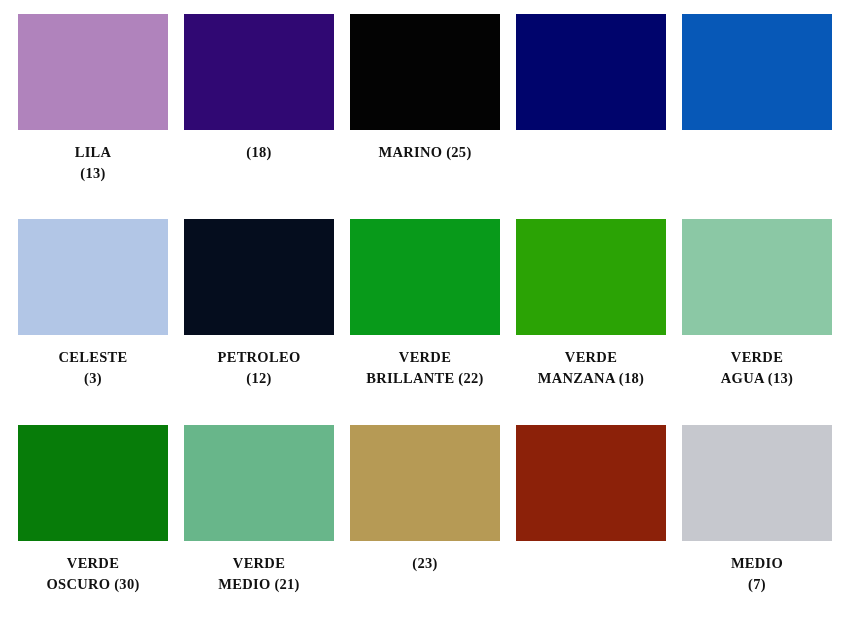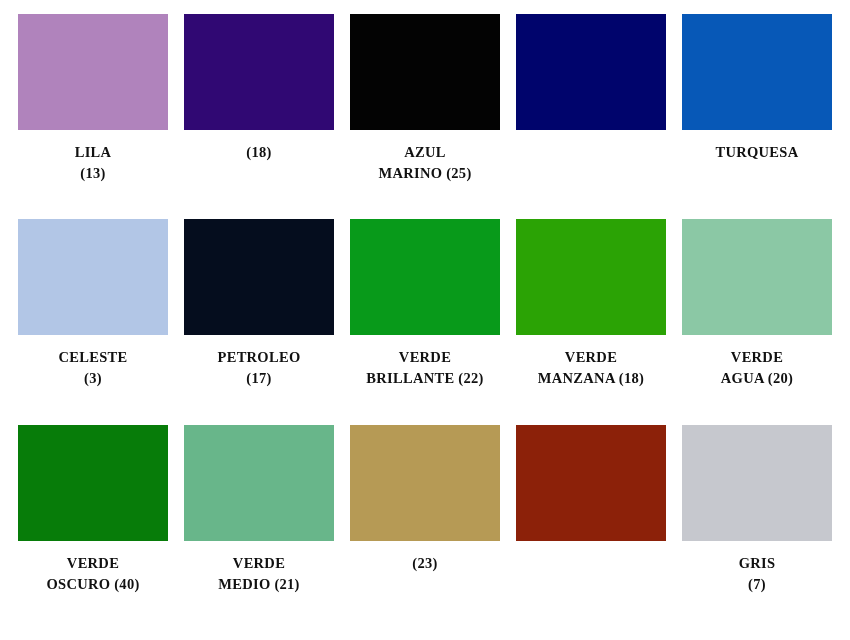--- a/index.html
+++ b/index.html
@@ -69,73 +69,71 @@
     </div>
     <div class="swatch-cell">
       <div class="swatch-chip" style="background: rgb(48, 8, 115);"></div>
       <div class="swatch-caption">
         <span class="caption-line">(18)</span>
       </div>
     </div>
     <div class="swatch-cell">
       <div class="swatch-chip" style="background: rgb(3, 3, 3);"></div>
       <div class="swatch-caption">
-        <span class="caption-line">AZUL</span>
         <span class="caption-line">MARINO (25)</span>
       </div>
     </div>
     <div class="swatch-cell">
       <div class="swatch-chip" style="background: rgb(0, 4, 108);"></div>
     </div>
     <div class="swatch-cell">
       <div class="swatch-chip" style="background: rgb(7, 88, 183);"></div>
       <div class="swatch-caption">
-        <span class="caption-line">TURQUESA</span>
       </div>
     </div>
     <div class="swatch-cell">
       <div class="swatch-chip" style="background: rgb(178, 198, 230);"></div>
       <div class="swatch-caption">
         <span class="caption-line">CELESTE</span>
         <span class="caption-line">(3)</span>
       </div>
     </div>
     <div class="swatch-cell">
       <div class="swatch-chip" style="background: rgb(5, 13, 30);"></div>
       <div class="swatch-caption">
         <span class="caption-line">PETROLEO</span>
-        <span class="caption-line">(17)</span>
+        <span class="caption-line">(12)</span>
       </div>
     </div>
     <div class="swatch-cell">
       <div class="swatch-chip" style="background: rgb(8, 154, 26);"></div>
       <div class="swatch-caption">
         <span class="caption-line">VERDE</span>
         <span class="caption-line">BRILLANTE (22)</span>
       </div>
     </div>
     <div class="swatch-cell">
       <div class="swatch-chip" style="background: rgb(43, 163, 5);"></div>
       <div class="swatch-caption">
         <span class="caption-line">VERDE</span>
         <span class="caption-line">MANZANA (18)</span>
       </div>
     </div>
     <div class="swatch-cell">
       <div class="swatch-chip" style="background: rgb(139, 200, 165);"></div>
       <div class="swatch-caption">
         <span class="caption-line">VERDE</span>
-        <span class="caption-line">AGUA (20)</span>
+        <span class="caption-line">AGUA (13)</span>
       </div>
     </div>
     <div class="swatch-cell">
       <div class="swatch-chip" style="background: rgb(7, 124, 9);"></div>
       <div class="swatch-caption">
         <span class="caption-line">VERDE</span>
-        <span class="caption-line">OSCURO (40)</span>
+        <span class="caption-line">OSCURO (30)</span>
       </div>
     </div>
     <div class="swatch-cell">
       <div class="swatch-chip" style="background: rgb(104, 182, 138);"></div>
       <div class="swatch-caption">
         <span class="caption-line">VERDE</span>
         <span class="caption-line">MEDIO (21)</span>
       </div>
     </div>
     <div class="swatch-cell">
@@ -143,17 +141,17 @@
       <div class="swatch-caption">
         <span class="caption-line">(23)</span>
       </div>
     </div>
     <div class="swatch-cell">
       <div class="swatch-chip" style="background: rgb(140, 33, 9);"></div>
     </div>
     <div class="swatch-cell">
       <div class="swatch-chip" style="background: rgb(198, 200, 206);"></div>
       <div class="swatch-caption">
-        <span class="caption-line">GRIS</span>
+        <span class="caption-line">MEDIO</span>
         <span class="caption-line">(7)</span>
       </div>
     </div>
   </div>
 
 </body></html>

